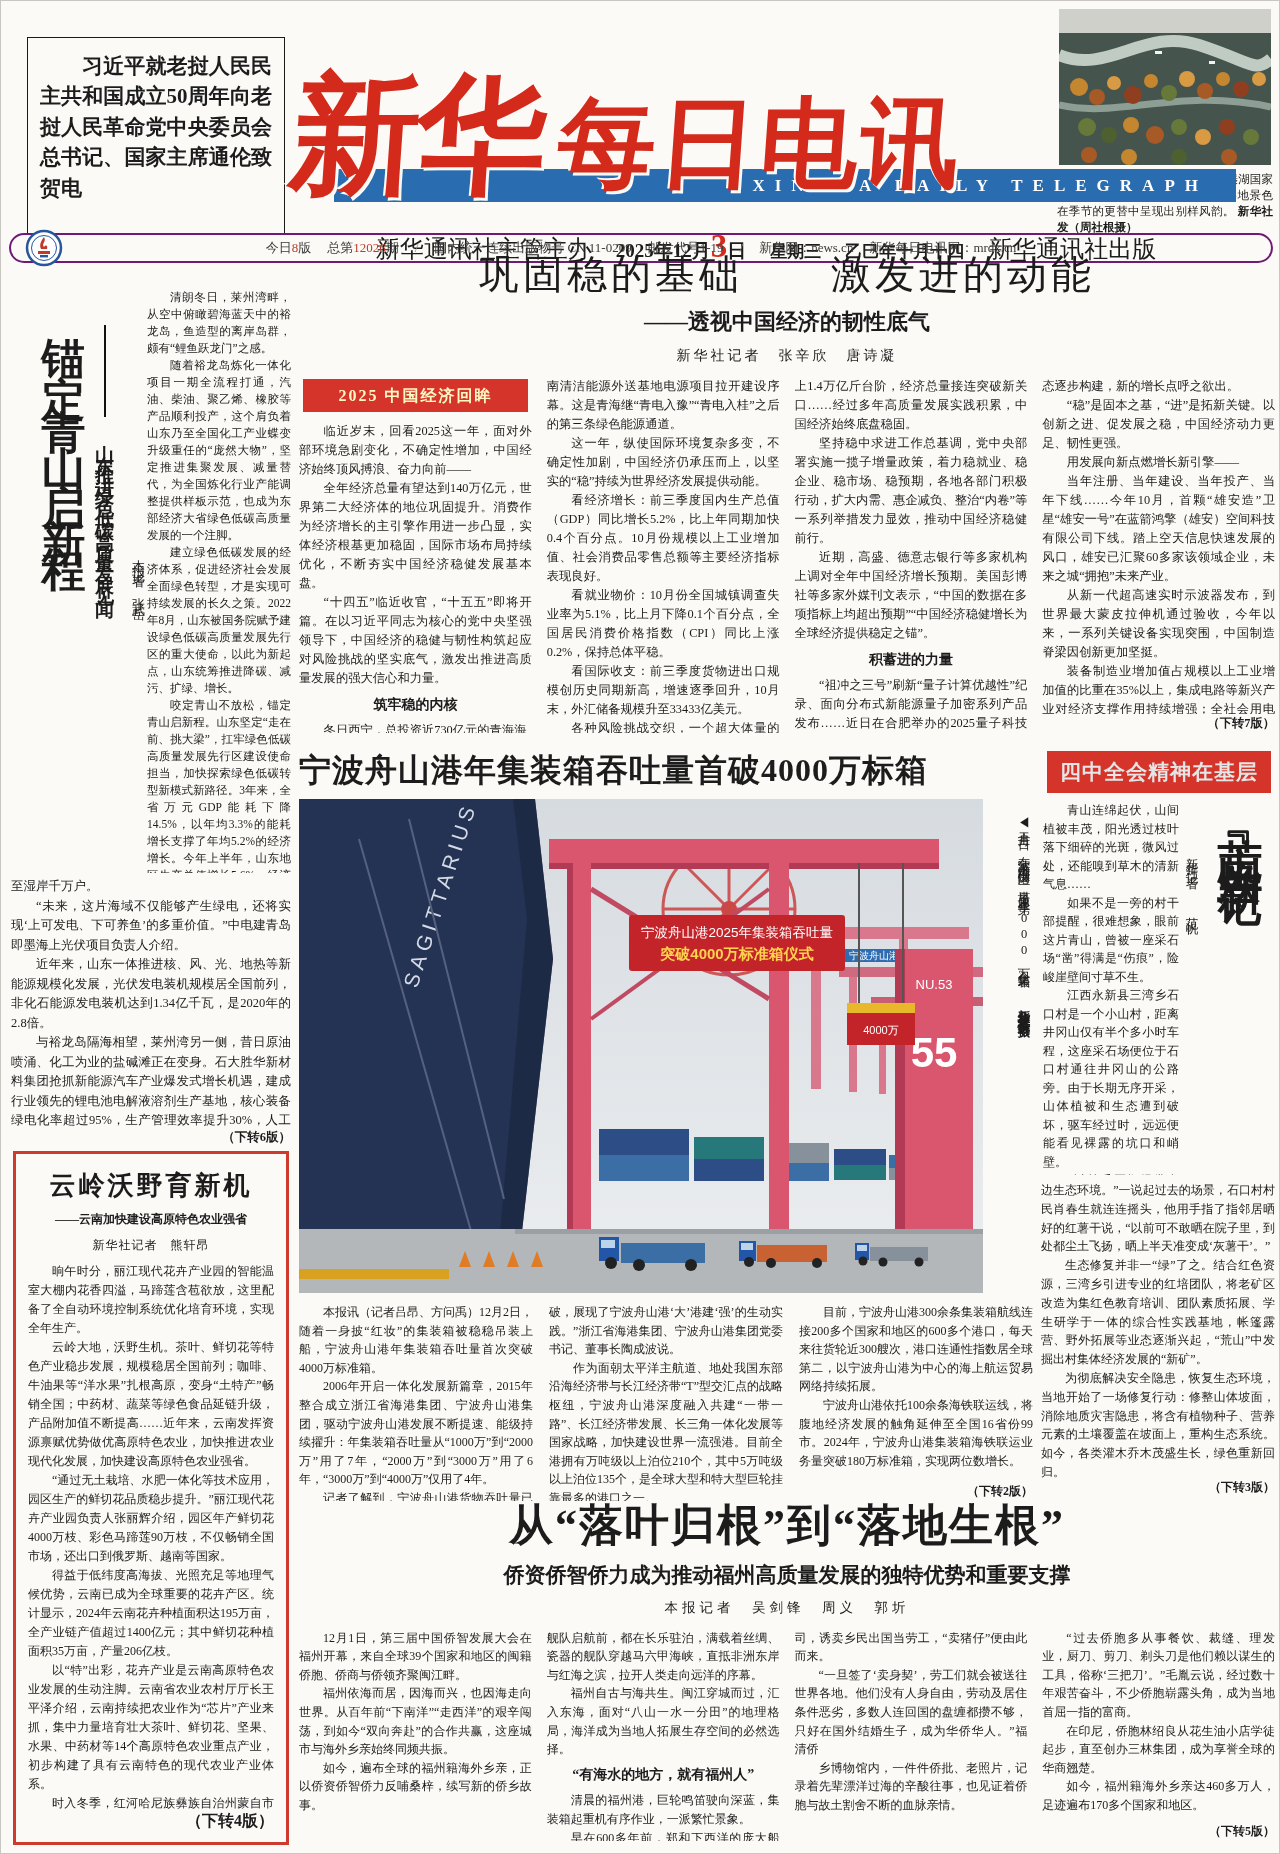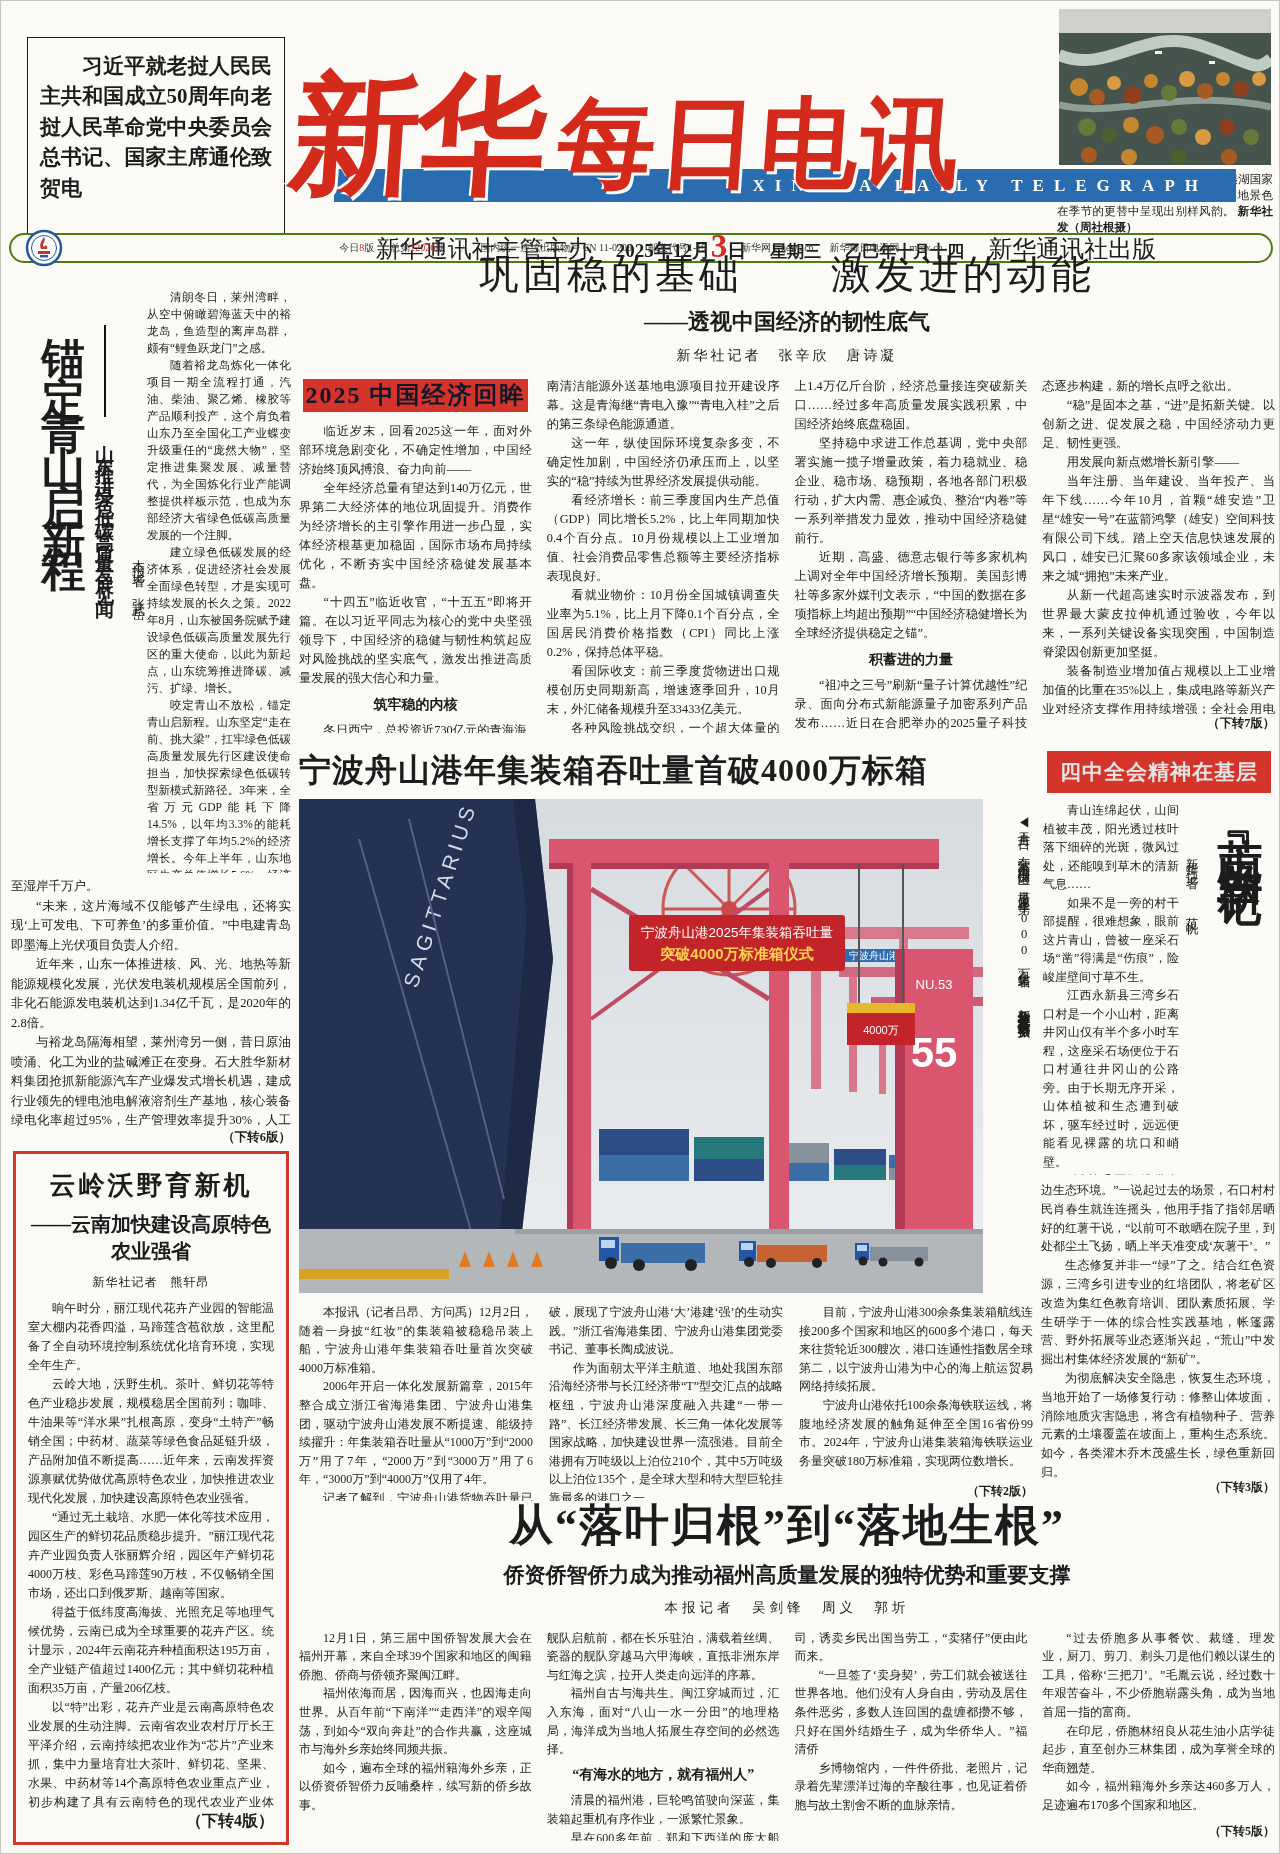--- a/index.html
+++ b/index.html
@@ -25,22 +25,22 @@
   .mt2{font-size:98px;font-weight:900;line-height:1;margin-left:16px;margin-bottom:8px;letter-spacing:3px;
     text-shadow:3px 3px 0 #fbfaf7,-2px -2px 0 #fbfaf7;}
   #tr-photo{position:absolute;left:1058px;top:8px;width:212px;height:156px;}
   #tr-caption{position:absolute;left:1056px;top:170px;width:216px;height:62px;font-size:11.5px;line-height:1.4;text-align:justify;}
   #dateline{position:absolute;left:290px;top:196px;width:950px;height:34px;display:flex;align-items:baseline;
     justify-content:center;gap:24px;white-space:nowrap;}
   .dl-org,.dl-pub{font-size:24px;font-weight:400;margin-top:36px;}
   .dl-date{font-size:19px;font-weight:600;}
   .dl-day{font-size:33px;color:#d32a1b;font-weight:700;line-height:1;}
   .dl-week,.dl-lunar{font-size:17px;font-weight:700;}
-  #infobar{position:absolute;left:8px;top:232px;width:1264px;height:30px;border:2px solid #4d7c0f;border-radius:16px;
-    box-sizing:border-box;display:flex;align-items:center;justify-content:center;gap:16px;font-size:10px;color:#3a3a3a;}
+  #infobar{position:absolute;left:8px;top:232px;width:1264px;height:30px;border:2px solid #701a75;border-radius:16px;
+    box-sizing:border-box;display:flex;align-items:center;justify-content:center;gap:16px;font-size:13px;color:#3a3a3a;}
   #infobar .num{color:#c0392b;}
   #infobar .slash{color:#888;}
   #ib-logo{position:absolute;left:14px;top:-6px;width:38px;height:38px;}
 
   
   #sd{position:absolute;left:10px;top:260px;width:280px;height:886px;}
   .sd-row{display:flex;height:612px;overflow:hidden;}
   .sd-hl{writing-mode:vertical-rl;text-orientation:upright;font-size:44px;font-weight:700;
     letter-spacing:36px;padding-top:42px;width:62px;margin-left:12px;line-height:1;}
   .sd-subwrap{display:flex;flex-direction:column;align-items:center;margin-left:4px;padding-top:64px;width:32px;}
@@ -49,33 +49,33 @@
   .sd-byline{writing-mode:vertical-rl;text-orientation:upright;font-size:13px;letter-spacing:5px;
     padding-top:288px;width:24px;margin-left:2px;}
   .sd-narrow{flex:1;font-size:11.5px;line-height:17px;overflow:hidden;padding-top:28px;}
   .sd-wide{height:270px;margin-top:4px;font-size:12.5px;line-height:19.5px;display:flex;flex-direction:column;}
   .sd-wide-body{flex:1;overflow:hidden;}
 
   
   #yn{position:absolute;left:12px;top:1150px;width:276px;height:694px;border:3px solid #cf3a2e;
     padding:10px 12px;box-sizing:border-box;display:flex;flex-direction:column;}
   .yn-title{text-align:center;font-size:26px;font-weight:800;letter-spacing:3px;margin:4px 0 8px;}
-  .yn-sub{text-align:center;font-size:20px;font-weight:700;margin-bottom:9px;}
+  .yn-sub{text-align:center;font-size:12px;font-weight:700;margin-bottom:9px;}
   .yn-byline{text-align:center;font-size:12px;margin-bottom:8px;letter-spacing:1px;}
   .yn-body{flex:1;overflow:hidden;font-size:12px;line-height:19px;}
 
   
   #ec{position:absolute;left:298px;top:250px;width:976px;height:496px;}
   .ec-hl{text-align:center;font-size:40px;font-weight:400;letter-spacing:4px;line-height:1.2;}
   .ec-sub{text-align:center;font-size:22px;font-weight:600;margin-top:8px;}
   .ec-by{text-align:center;font-size:14px;margin-top:10px;letter-spacing:3px;}
   .ec-cols{display:flex;gap:15px;margin-top:12px;height:356px;}
   .ec-col{flex:1;font-size:12.3px;line-height:19px;overflow:hidden;display:flex;flex-direction:column;}
   .ec-col .body{flex:1;overflow:hidden;}
-  .ec-label{background:#d5342a;color:#0f172a;text-align:center;font-size:24px;font-weight:800;
+  .ec-label{background:#d5342a;color:#fef9c3;text-align:center;font-size:16px;font-weight:800;
     padding:7px 0;margin:2px 4px 10px;letter-spacing:2px;}
   .col-sh{font-weight:700;text-align:center;font-size:14px;margin:7px 0;text-indent:0 !important;}
 
   
   #port-hl{position:absolute;left:298px;top:748px;width:716px;height:44px;font-size:32px;font-weight:800;
     letter-spacing:1px;white-space:nowrap;}
   #sz-box{position:absolute;left:1046px;top:750px;width:224px;height:42px;background:#d5342a;color:#e5e5e5;
     display:flex;align-items:center;justify-content:center;font-size:21px;font-weight:800;letter-spacing:1px;}
   #port-photo{position:absolute;left:298px;top:798px;width:684px;height:494px;background:#cdd2d6;}
   #port-cap{position:absolute;left:988px;top:806px;width:46px;height:478px;writing-mode:vertical-rl;

